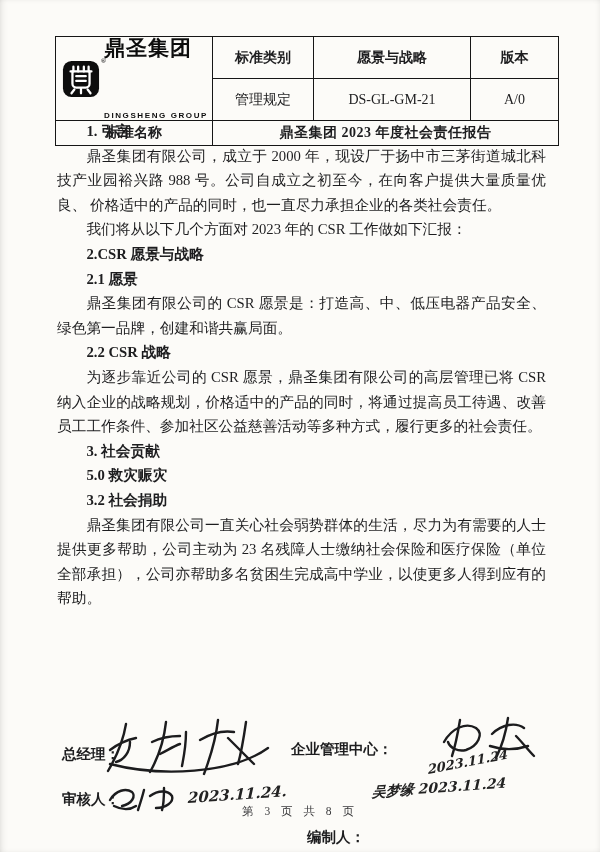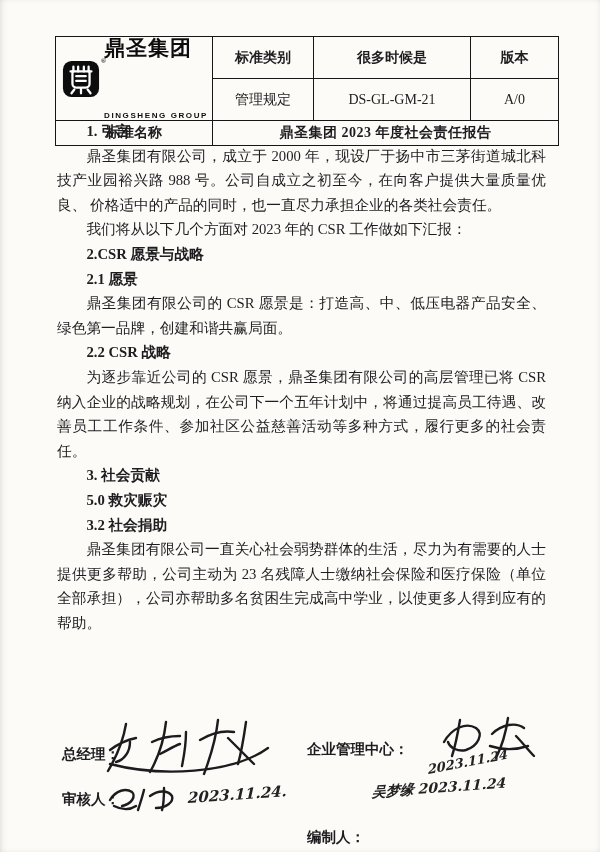--- a/index.html
+++ b/index.html
@@ -104,21 +104,21 @@
             </svg>
             <span class="logo-reg">®</span>
           </span>
           <span class="logo-text">
             <span class="logo-cn">鼎圣集团</span>
             <span class="logo-en">DINGSHENG GROUP</span>
           </span>
         </div>
       </td>
       <td class="cell-label" style="width:96px;margin-top:24px;">标准类别</td>
-      <td class="cell-label" style="width:152px;">很多时候是</td>
+      <td class="cell-label" style="width:152px;">愿景与战略</td>
       <td class="cell-label" style="width:83px;">版本</td>
     </tr>
     <tr>
       <td>管理规定</td>
       <td>DS-GL-GM-21</td>
       <td>A/0</td>
     </tr>
     <tr>
       <td class="cell-label">标准名称</td>
       <td class="cell-title" colspan="3">鼎圣集团 2023 年度社会责任报告</td>
@@ -127,21 +127,21 @@
     </table>
 
   <div class="doc-body">
       <p class="heading">1. 引言</p>
       <p class="para">鼎圣集团有限公司，成立于 2000 年，现设厂于扬中市三茅街道城北科技产业园裕兴路 988 号。公司自成立之初至今，在向客户提供大量质量优良、 价格适中的产品的同时，也一直尽力承担企业的各类社会责任。</p>
       <p class="para">我们将从以下几个方面对 2023 年的 CSR 工作做如下汇报：</p>
       <p class="heading">2.CSR 愿景与战略</p>
       <p class="heading">2.1 愿景</p>
       <p class="para">鼎圣集团有限公司的 CSR 愿景是：打造高、中、低压电器产品安全、绿色第一品牌，创建和谐共赢局面。</p>
       <p class="heading">2.2 CSR 战略</p>
-      <p class="para">为逐步靠近公司的 CSR 愿景，鼎圣集团有限公司的高层管理已将 CSR 纳入企业的战略规划，在公司下一个五年计划中，将通过提高员工待遇、改善员工工作条件、参加社区公益慈善活动等多种方式，履行更多的社会责任。</p>
+      <p class="para">为逐步靠近公司的 CSR 愿景，鼎圣集团有限公司的高层管理已将 CSR 纳入企业的战略规划，价格适中的产品的同时，将通过提高员工待遇、改善员工工作条件、参加社区公益慈善活动等多种方式，履行更多的社会责任。</p>
       <p class="heading">3. 社会贡献</p>
       <p class="heading">5.0 救灾赈灾</p>
       <p class="heading">3.2 社会捐助</p>
       <p class="para">鼎圣集团有限公司一直关心社会弱势群体的生活，尽力为有需要的人士提供更多帮助，公司主动为 23 名残障人士缴纳社会保险和医疗保险（单位全部承担），公司亦帮助多名贫困生完成高中学业，以使更多人得到应有的帮助。</p>
     </div>
 
   <span class="sig-label" style="left:62px;top:745px;">总经理：</span>
   <svg class="sig-svg" style="left:100px;top:714px;" width="175" height="64" viewBox="0 0 175 64">
     <path d="M10,36 C18,30 26,26 36,24"></path>
     <path d="M26,10 C24,22 18,40 8,57"></path>
@@ -150,21 +150,21 @@
     <path d="M66,8 C64,26 58,44 50,58"></path>
     <path d="M60,40 C68,36 74,32 80,30"></path>
     <path d="M86,18 C86,30 84,42 82,52"></path>
     <path d="M100,26 C110,20 122,16 134,18"></path>
     <path d="M118,6 C116,24 110,44 104,60"></path>
     <path d="M128,24 C136,32 146,42 154,50"></path>
     <path d="M146,8 C144,22 142,36 138,50"></path>
     <path d="M10,50 C60,63 132,60 168,34"></path>
   </svg>
 
-  <span class="sig-label" style="left:307px;top:740px;">企业管理中心：</span>
+  <span class="sig-label" style="left:291px;top:740px;">企业管理中心：</span>
   <svg class="sig-svg" style="left:432px;top:712px;" width="106" height="50" viewBox="0 0 106 50">
     <path d="M12,30 C20,16 34,10 44,16 C52,22 46,34 34,38 C26,40 18,36 16,30"></path>
     <path d="M28,8 C26,20 24,32 20,44"></path>
     <path d="M60,22 C70,12 84,10 92,16"></path>
     <path d="M76,6 C74,20 70,34 64,46"></path>
     <path d="M84,24 C90,30 96,38 102,44"></path>
     <path d="M58,34 C70,38 84,38 96,34"></path>
   </svg>
   <span class="hand big-tilt" style="left:428px;top:762px;">2023.11.24</span>
 
@@ -174,14 +174,15 @@
     <path d="M12,26 C20,30 28,30 34,26"></path>
     <path d="M42,10 C40,18 38,24 36,30"></path>
     <path d="M48,16 C56,10 66,10 70,16 C72,22 64,28 54,28"></path>
     <path d="M62,8 C62,16 62,24 60,30"></path>
   </svg>
   <span class="hand small-tilt" style="left:188px;top:789px;font-size:15px;">2023.11.24.</span>
 
   <span class="sig-label" style="left:307px;top:828px;">编制人：</span>
   <span class="hand small-tilt" style="left:372px;top:784px;">吴梦缘 2023.11.24</span>
 
+  <div class="footer">第 3 页 共 8 页</div>
 
 </div>
 
 </body></html>

